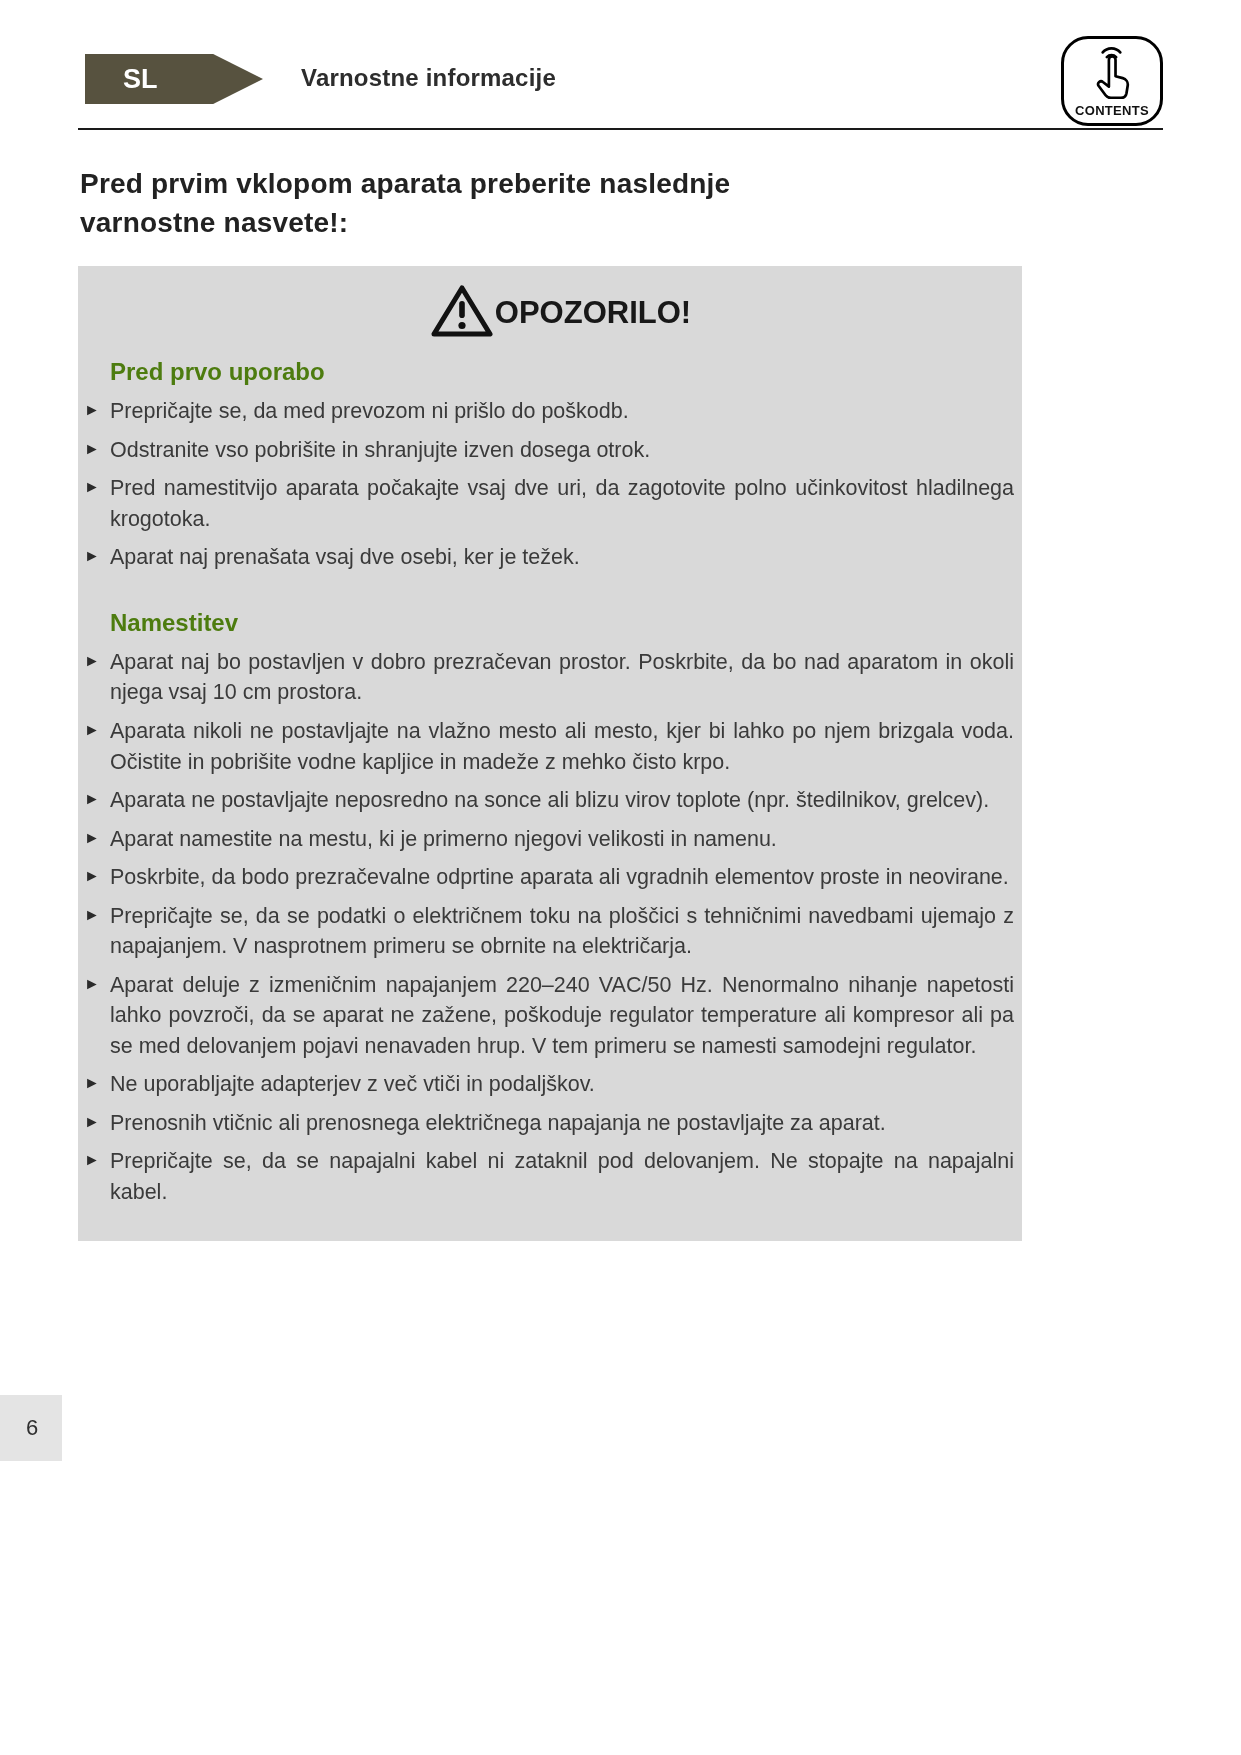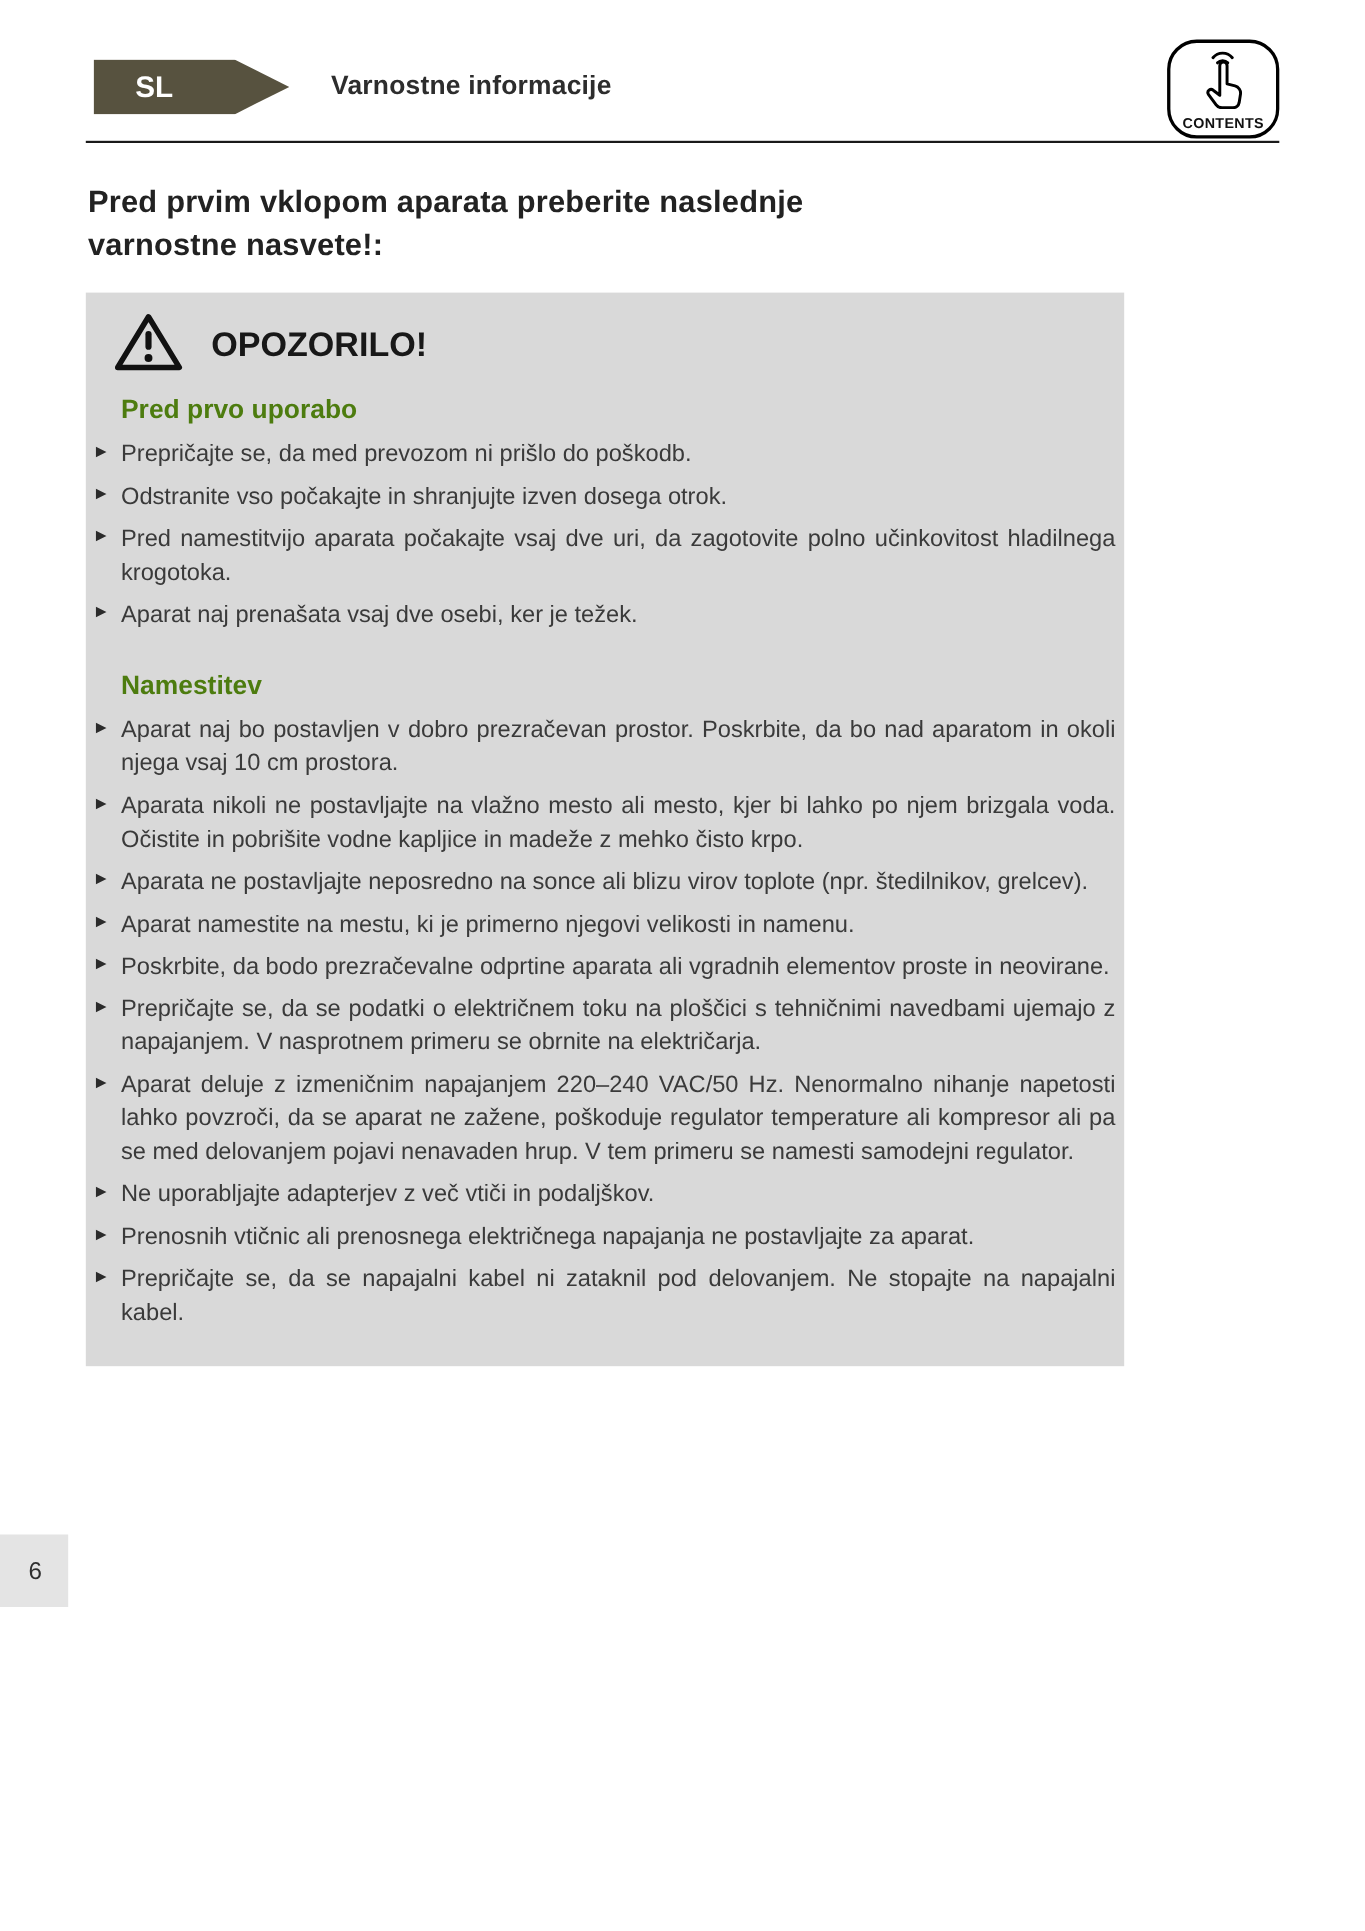--- a/index.html
+++ b/index.html
@@ -90,23 +90,23 @@
 
   
   .warning-box{
     margin:24px 219px 0 78px;
     background:var(--box-bg);
     padding:16px 4px 26px 6px;
   }
   .warn-head{
     display:flex;
     align-items:center;
-    gap:24px;
     padding-left:18px;
     margin-bottom:14px;
+    justify-content:center;
   }
   .warn-title{
     font-size:31px;
     font-weight:bold;
     color:#181818;
   }
   .section-heading{
     font-size:24px;
     font-weight:bold;
     color:#4d7c0f;
@@ -193,21 +193,21 @@
     </div>
     <div id="sections">
         <div class="section-block">
           <div class="section-heading">Pred prvo uporabo</div>
           <div class="bullet">
             <span class="marker">►</span>
             <span class="text">Prepričajte se, da med prevozom ni prišlo do poškodb.</span>
           </div>
           <div class="bullet">
             <span class="marker">►</span>
-            <span class="text">Odstranite vso počakajte in shranjujte izven dosega otrok.</span>
+            <span class="text">Odstranite vso pobrišite in shranjujte izven dosega otrok.</span>
           </div>
           <div class="bullet">
             <span class="marker">►</span>
             <span class="text">Pred namestitvijo aparata počakajte vsaj dve uri, da zagotovite polno učinkovitost hladilnega krogotoka.</span>
           </div>
           <div class="bullet">
             <span class="marker">►</span>
             <span class="text">Aparat naj prenašata vsaj dve osebi, ker je težek.</span>
           </div>
         </div>

